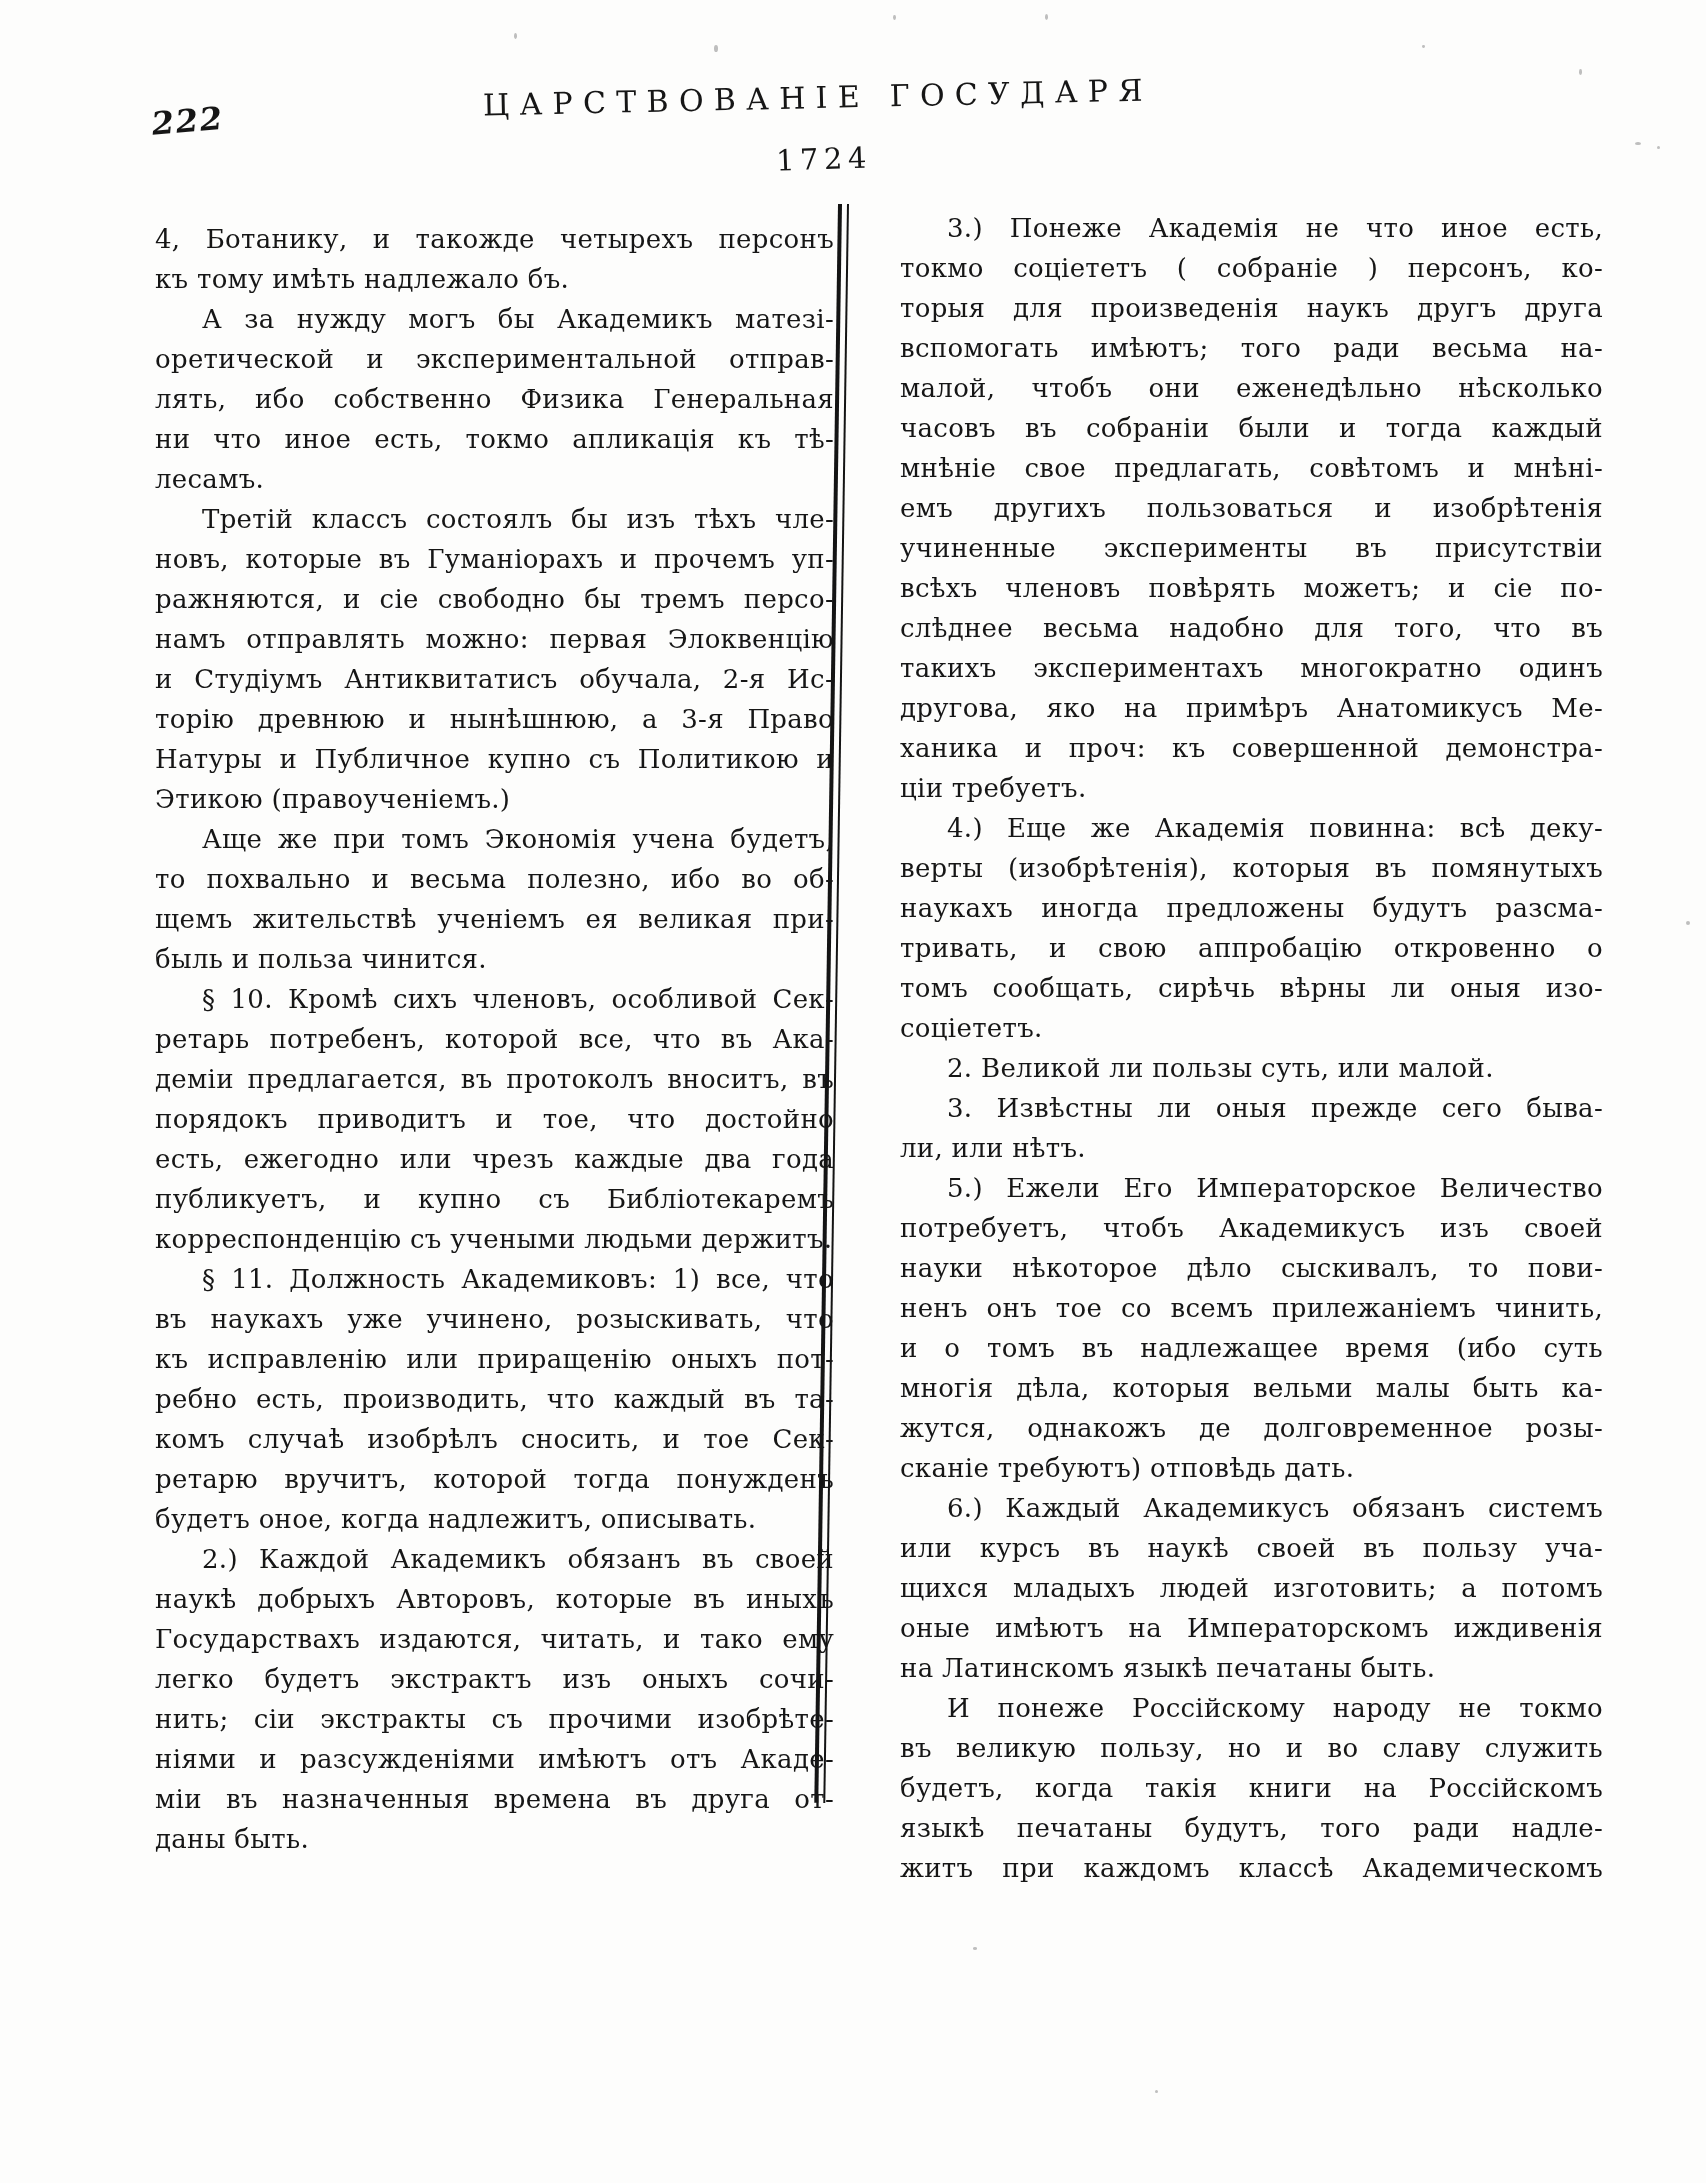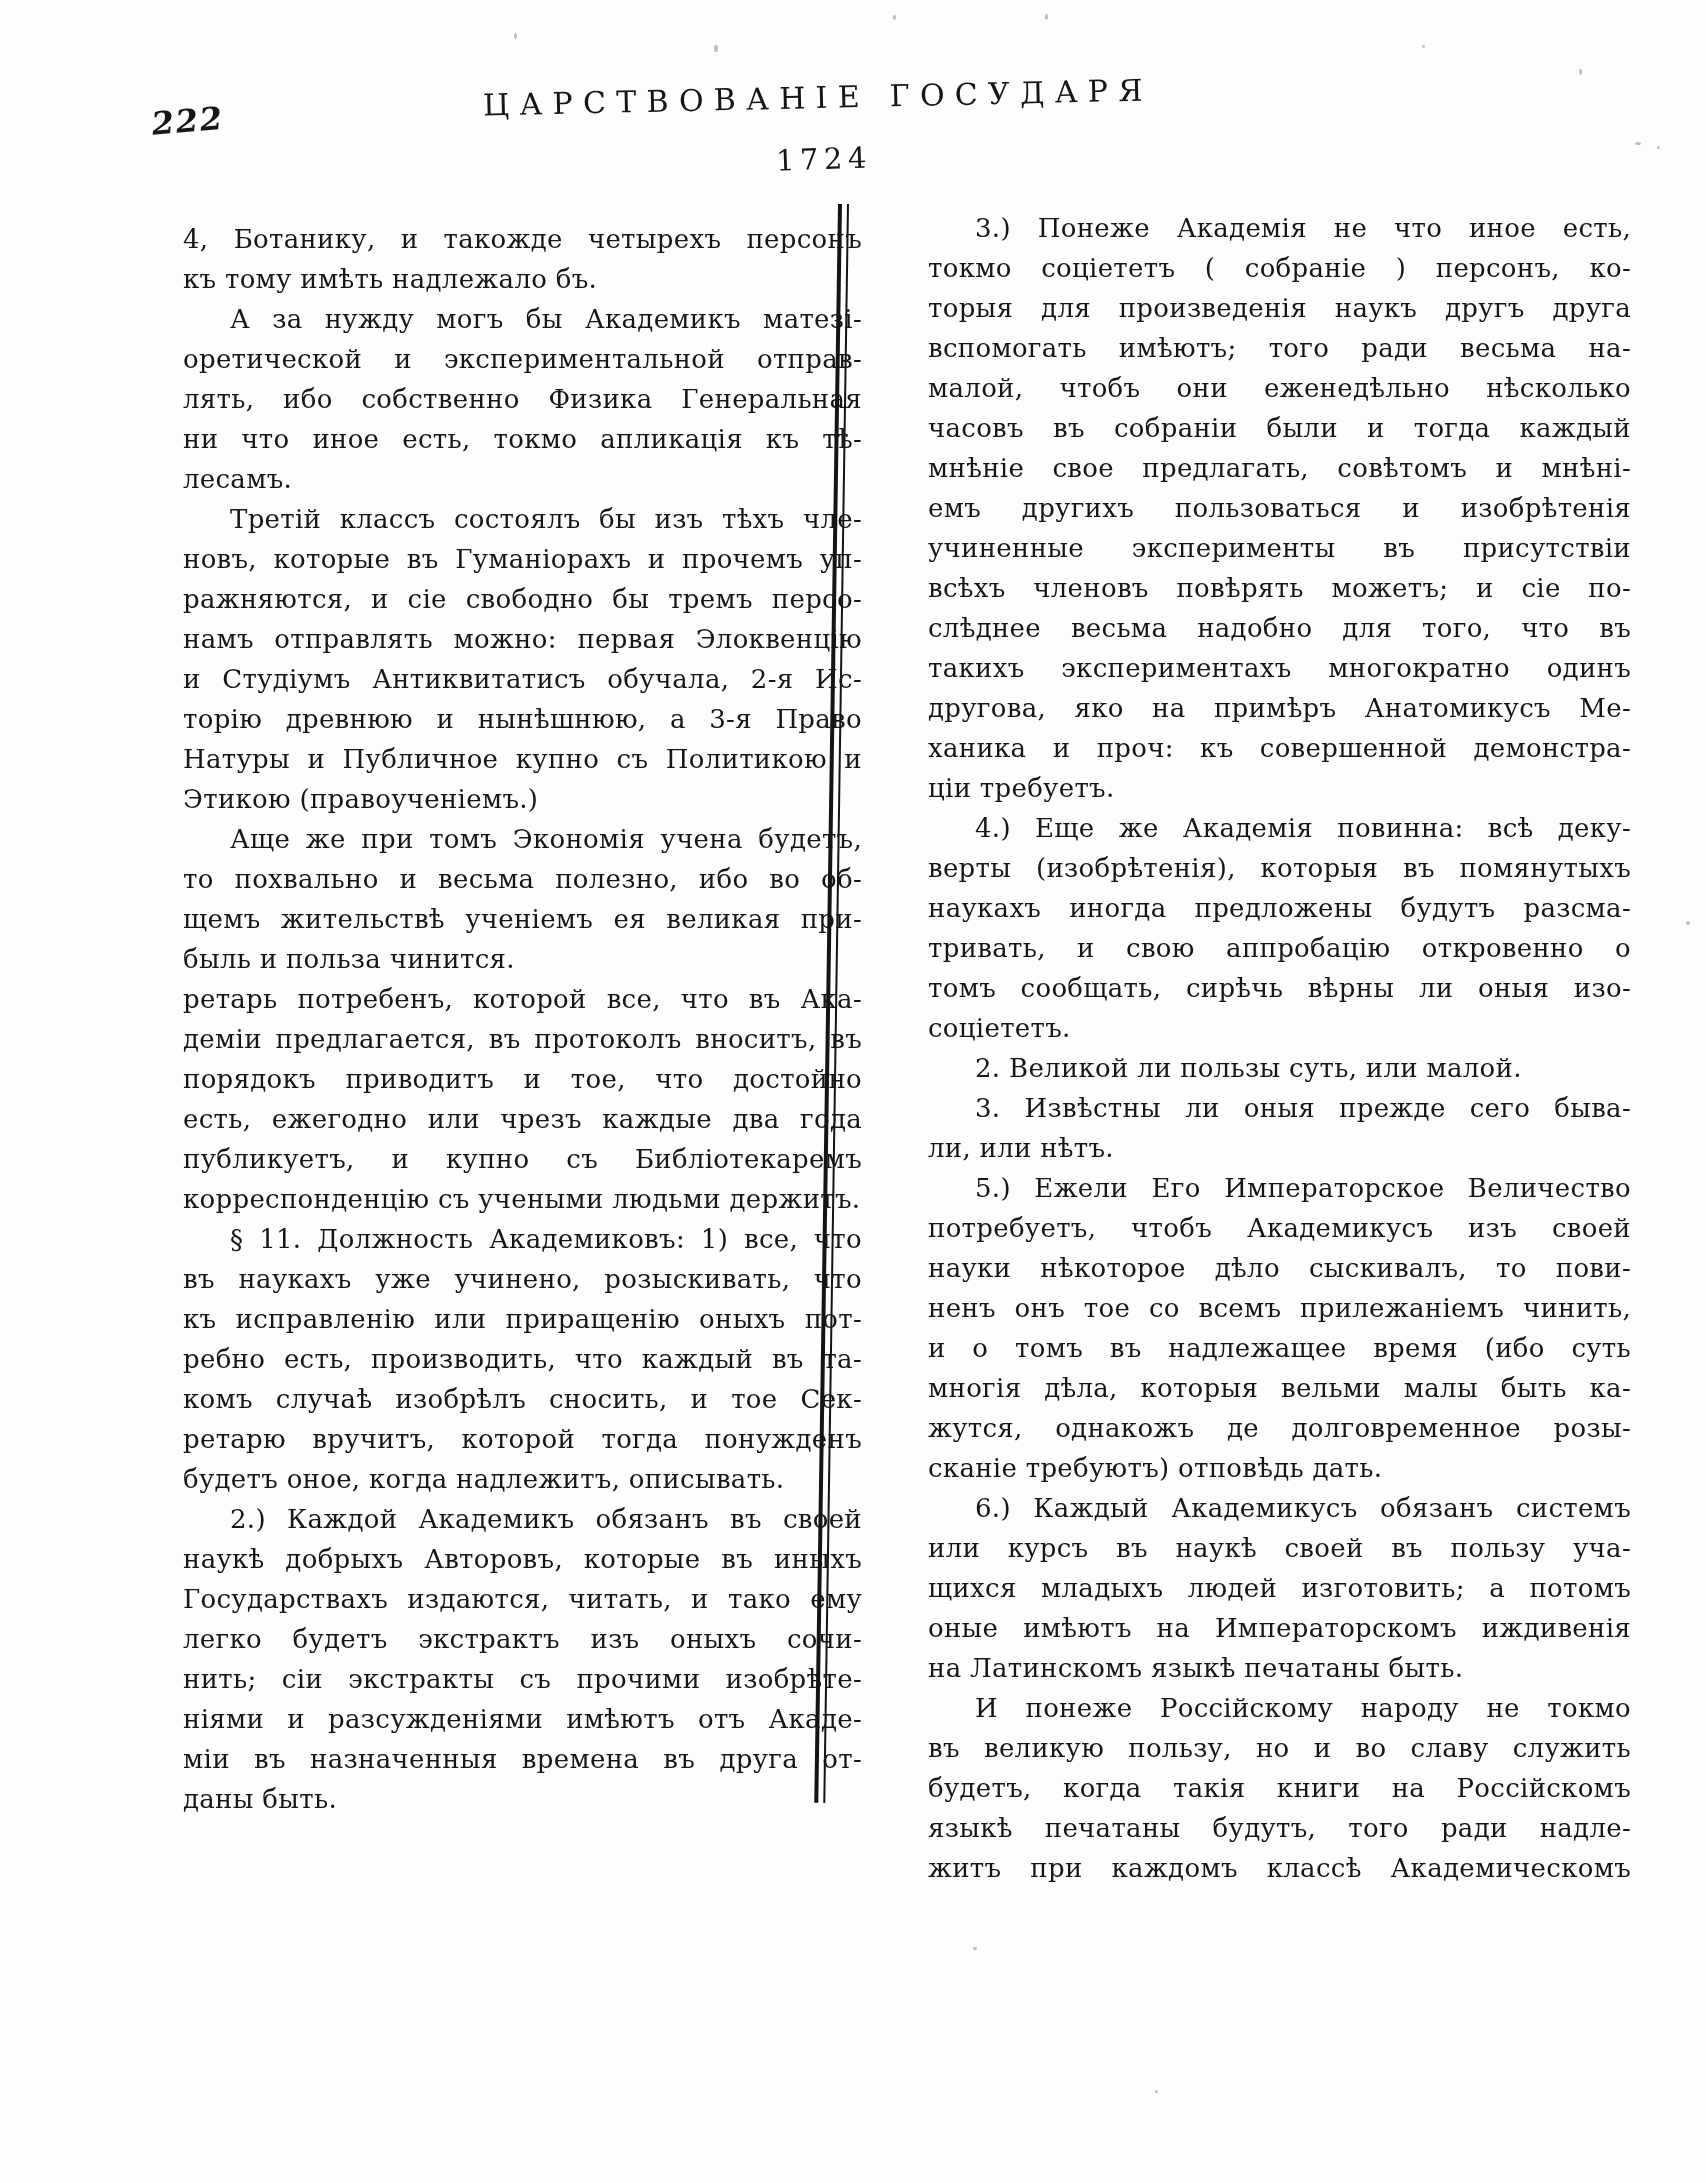--- a/index.html
+++ b/index.html
@@ -32,21 +32,20 @@
     position: absolute;
     left: 776px; top: 142px;
     font-size: 29px;
     letter-spacing: 5.5px;
     transform: rotate(-2deg);
   }
   .col {
     position: absolute;
     font-size: 26px;
     letter-spacing: 0.3px;
-    margin-left: 28px;
   }
   .col-left  { left: 155px;  top: 219px; width: 679px; }
   .col-right { left: 900px; top: 208px; width: 703px; }
   .line {
     height: 40px;
     line-height: 40px;
     text-align: justify;
     text-align-last: justify;
     overflow: hidden;
     white-space: nowrap;
@@ -93,20 +92,21 @@
       <div class="line">ражняются, и сіе свободно бы тремъ персо-</div>
       <div class="line">намъ отправлять можно: первая Элоквенцію</div>
       <div class="line">и Студіумъ Антиквитатисъ обучала, 2-я Ис-</div>
       <div class="line">торію древнюю и нынѣшнюю, а 3-я Право</div>
       <div class="line">Натуры и Публичное купно съ Политикою и</div>
       <div class="line end">Этикою (правоученіемъ.)</div>
       <div class="line indent">Аще же при томъ Экономія учена будетъ,</div>
       <div class="line">то похвально и весьма полезно, ибо во об-</div>
       <div class="line">щемъ жительствѣ ученіемъ ея великая при-</div>
       <div class="line end">быль и польза чинится.</div>
+      <div class="line indent">§ 10. Кромѣ сихъ членовъ, особливой Сек-</div>
       <div class="line">ретарь потребенъ, которой все, что въ Ака-</div>
       <div class="line">деміи предлагается, въ протоколъ вноситъ, въ</div>
       <div class="line">порядокъ приводитъ и тое, что достойно</div>
       <div class="line">есть, ежегодно или чрезъ каждые два года</div>
       <div class="line">публикуетъ, и купно съ Библіотекаремъ</div>
       <div class="line end">корреспонденцію съ учеными людьми держитъ.</div>
       <div class="line indent">§ 11. Должность Академиковъ: 1) все, что</div>
       <div class="line">въ наукахъ уже учинено, розыскивать, что</div>
       <div class="line">къ исправленію или приращенію оныхъ пот-</div>
       <div class="line">ребно есть, производить, что каждый въ та-</div>

